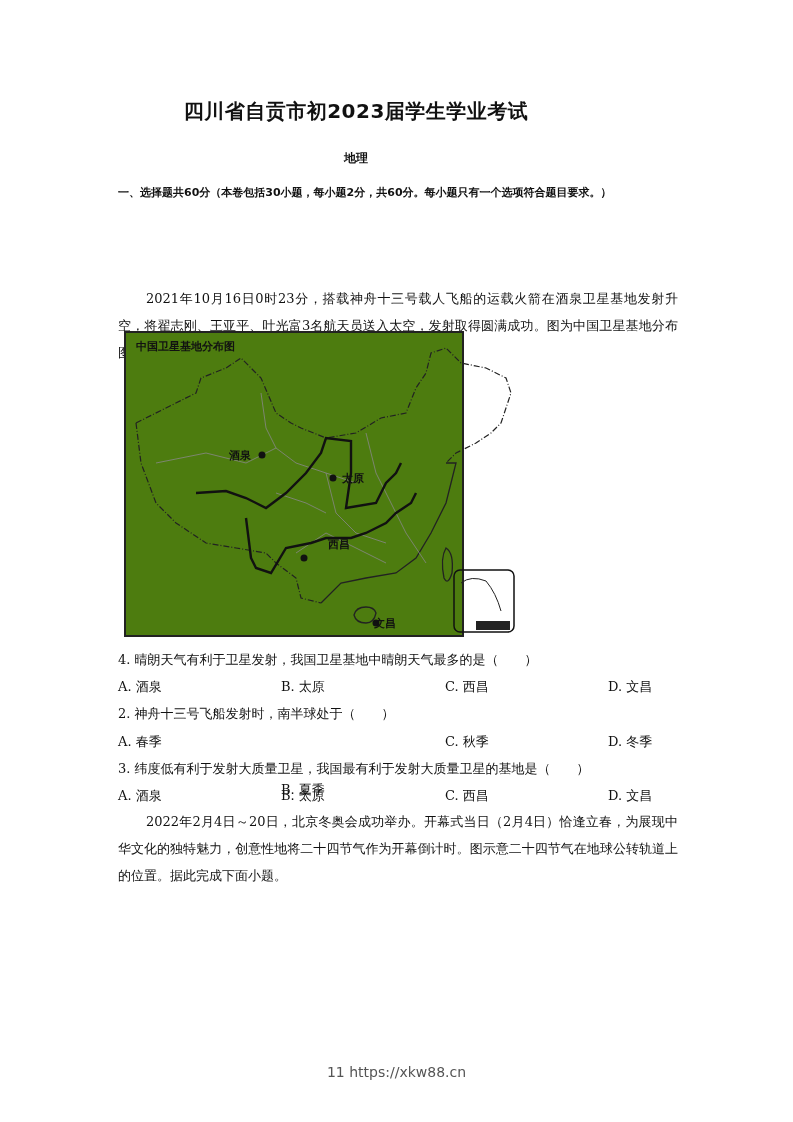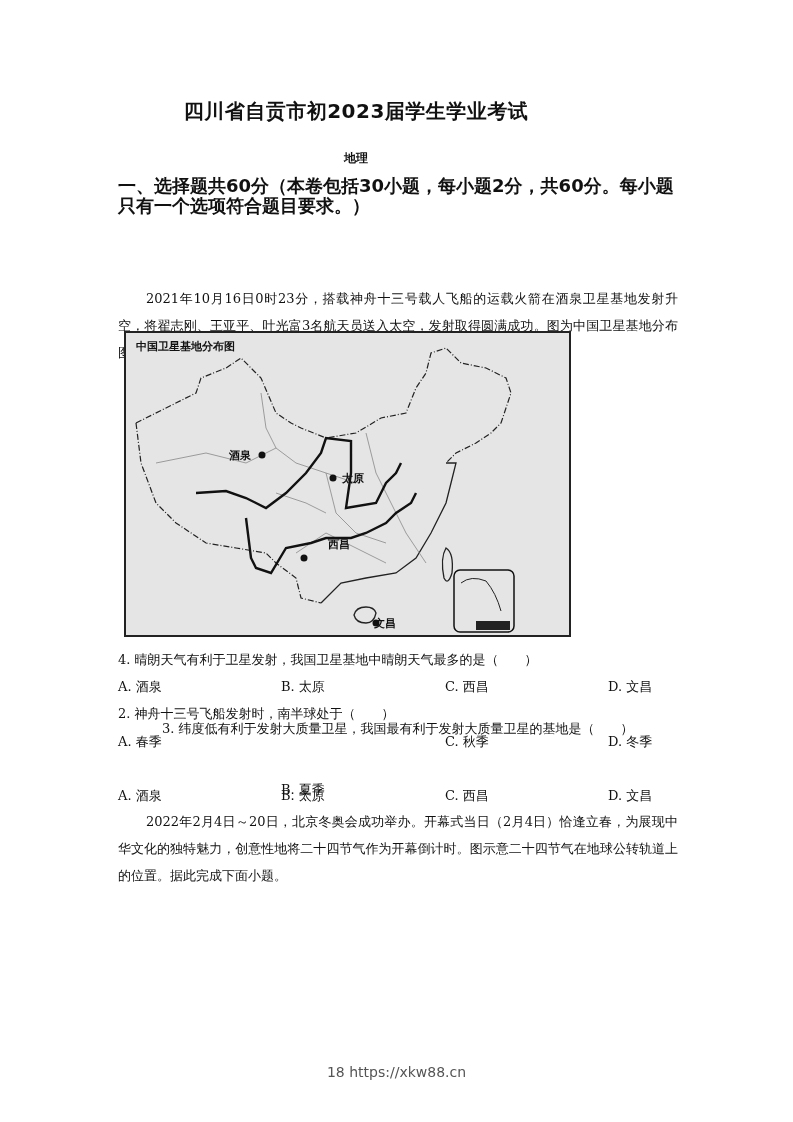--- a/index.html
+++ b/index.html
@@ -1,22 +1,22 @@
 <!DOCTYPE html>
 <html><head>
 <meta charset="utf-8">
 <style>
   html,body{margin:0;padding:0;background:#fff;}
   body{width:793px;height:1122px;position:relative;overflow:hidden;font-family:"DejaVu Serif","Liberation Serif",serif;color:#111;}
   .title{position:absolute;left:0;width:712px;text-align:center;font-family:"DejaVu Sans","Liberation Sans",sans-serif;font-weight:bold;}
   #t1{top:98px;font-size:20px;letter-spacing:0.5px;}
   #t2{top:150px;font-size:12px;}
-  .sec{position:absolute;left:118px;width:560px;font-family:"DejaVu Sans","Liberation Sans",sans-serif;font-weight:bold;font-size:18px;line-height:20px;}
+  .sec{position:absolute;left:118px;width:560px;font-family:"DejaVu Sans","Liberation Sans",sans-serif;font-weight:bold;font-size:11px;line-height:34px;}
   .para{position:absolute;left:118px;width:560px;font-size:13px;line-height:27px;text-indent:28px;text-align:justify;}
-  .map{position:absolute;left:124px;top:331px;width:447px;height:306px;border:2px solid #222;box-sizing:border-box;background:#e5e5e5;}
+  .map{position:absolute;left:124px;top:331px;width:340px;height:306px;border:2px solid #222;box-sizing:border-box;background:#4d7c0f;}
   .map svg{position:absolute;left:0;top:0;}
   .maptitle{position:absolute;left:10px;top:6px;font-family:"DejaVu Sans","Liberation Sans",sans-serif;font-weight:bold;font-size:11px;}
   .city{position:absolute;font-family:"DejaVu Sans","Liberation Sans",sans-serif;font-size:11px;font-weight:bold;}
   .q{position:absolute;left:118px;font-size:13px;}
   .opts{position:absolute;left:118px;width:545px;font-size:13px;}
   .opt{position:absolute;top:0;}
   .footer{position:absolute;top:1064px;left:0;width:793px;text-align:center;font-family:"DejaVu Sans","Liberation Sans",sans-serif;font-size:14px;color:#555;}
 </style>
 </head>
 <body>
@@ -75,26 +75,26 @@
 </div>
 
 <div class="q" style="top:705px;">2. 神舟十三号飞船发射时，南半球处于（　　）</div>
 <div class="opts" style="top:733px;">
   <span class="opt" style="left:0;">A. 春季</span>
   <span class="opt" style="left:163px;margin-top:48px;">B. 夏季</span>
   <span class="opt" style="left:327px;">C. 秋季</span>
   <span class="opt" style="left:490px;">D. 冬季</span>
 </div>
 
-<div class="q" style="top:720px;margin-left:44px;">3. 纬度低有利于发射大质量卫星，我国最有利于发射大质量卫星的基地是（　　）</div>
+<div class="q" style="top:760px;">3. 纬度低有利于发射大质量卫星，我国最有利于发射大质量卫星的基地是（　　）</div>
 <div class="opts" style="top:787px;">
   <span class="opt" style="left:0;">A. 酒泉</span>
   <span class="opt" style="left:163px;">B. 太原</span>
   <span class="opt" style="left:327px;">C. 西昌</span>
   <span class="opt" style="left:490px;">D. 文昌</span>
 </div>
 
 <div class="para" style="top:808px;">2022年2月4日～20日，北京冬奥会成功举办。开幕式当日（2月4日）恰逢立春，为展现中华文化的独特魅力，创意性地将二十四节气作为开幕倒计时。图示意二十四节气在地球公转轨道上的位置。据此完成下面小题。</div>
 
 <div class="footer">
-  <span>18</span>
+  <span>11</span>
   <span>https://xkw88.cn</span>
 </div>
 
 </body></html>

